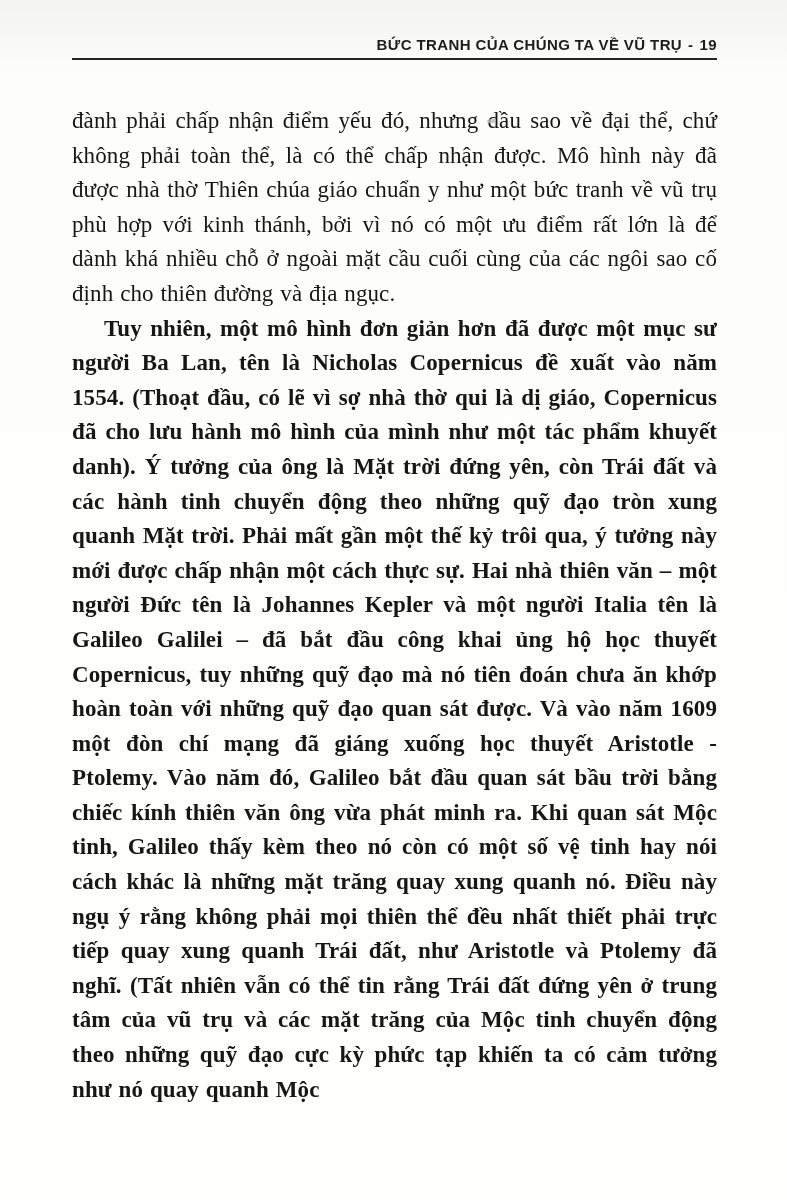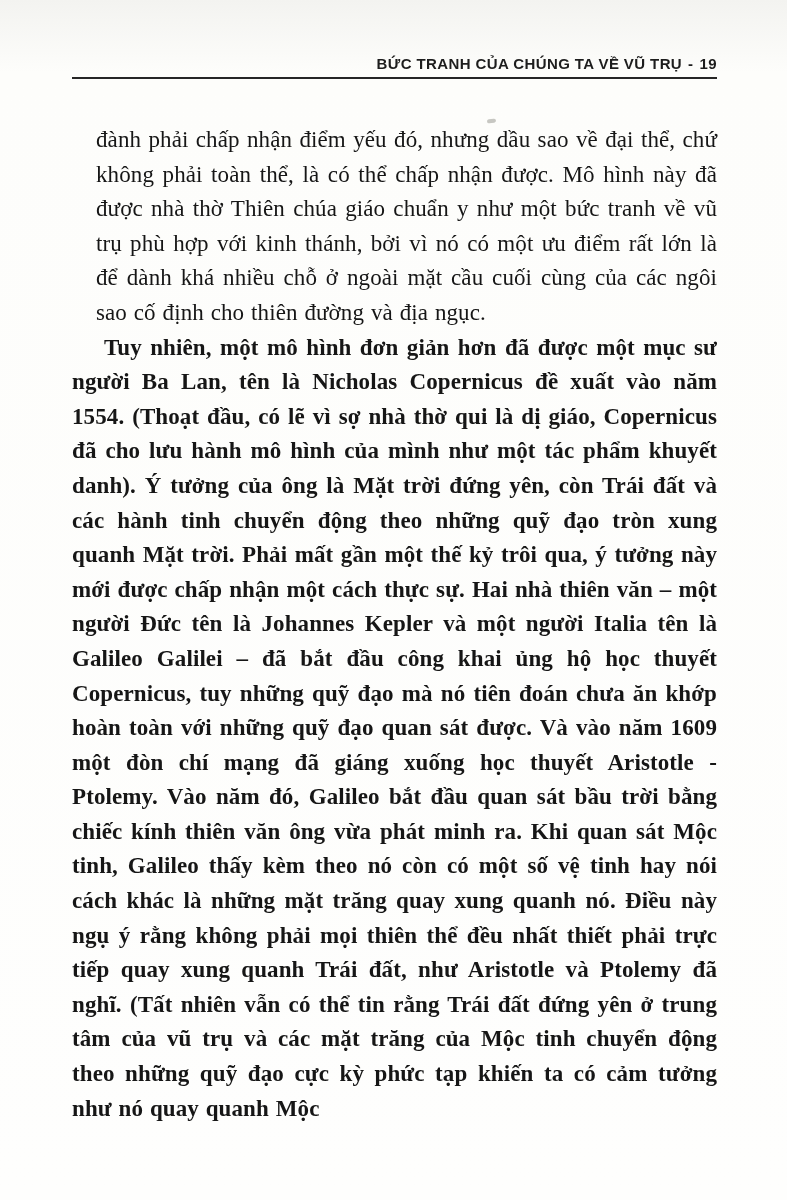--- a/index.html
+++ b/index.html
@@ -8,21 +8,21 @@
     padding: 0;
     background: #ffffff;
   }
   .page {
     position: relative;
     width: 787px;
     height: 1200px;
     margin: 0 auto;
     box-sizing: border-box;
     background: linear-gradient(180deg, #f3f3f0 0%, #fdfdfb 6%, #fefefd 100%);
-    padding: 55px 70px 0 72px;
+    padding: 36px 70px 0 72px;
     overflow: hidden;
     color: #161616;
   }
   .page-header {
     border-bottom: 2px solid #262626;
     padding-bottom: 5px;
     margin-bottom: 44px;
   }
   .running-head {
     text-align: right;
@@ -53,21 +53,20 @@
     line-height: 34.6px;
     text-align: justify;
     letter-spacing: 0.1px;
     word-spacing: 1px;
   }
   .para {
     margin: 0;
   }
   .para.no-indent {
     text-indent: 0;
-    margin-left: 24px;
   }
   .para.indent {
     text-indent: 32px;
     font-weight: bold;
   }
 </style>
 </head>
 <body>
 
 <div class="page">

